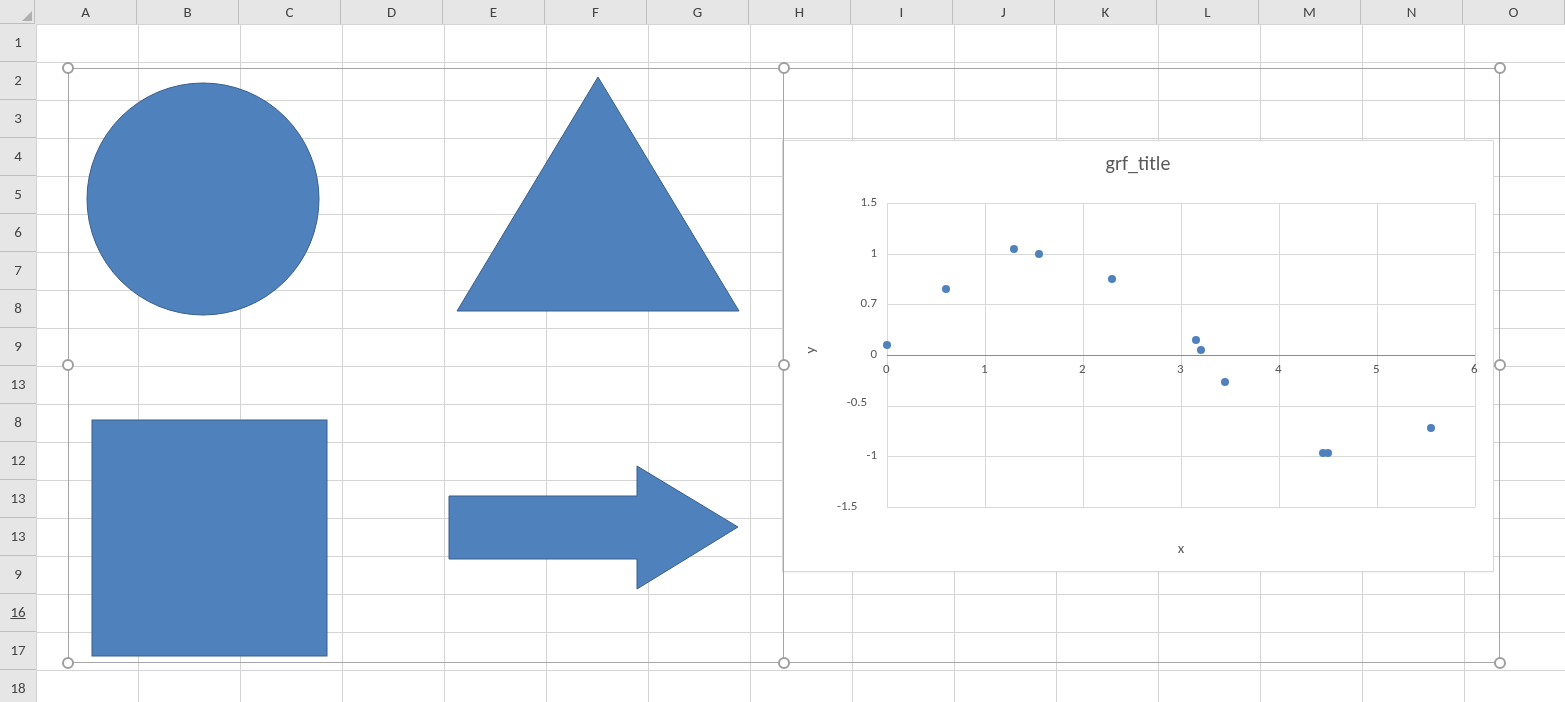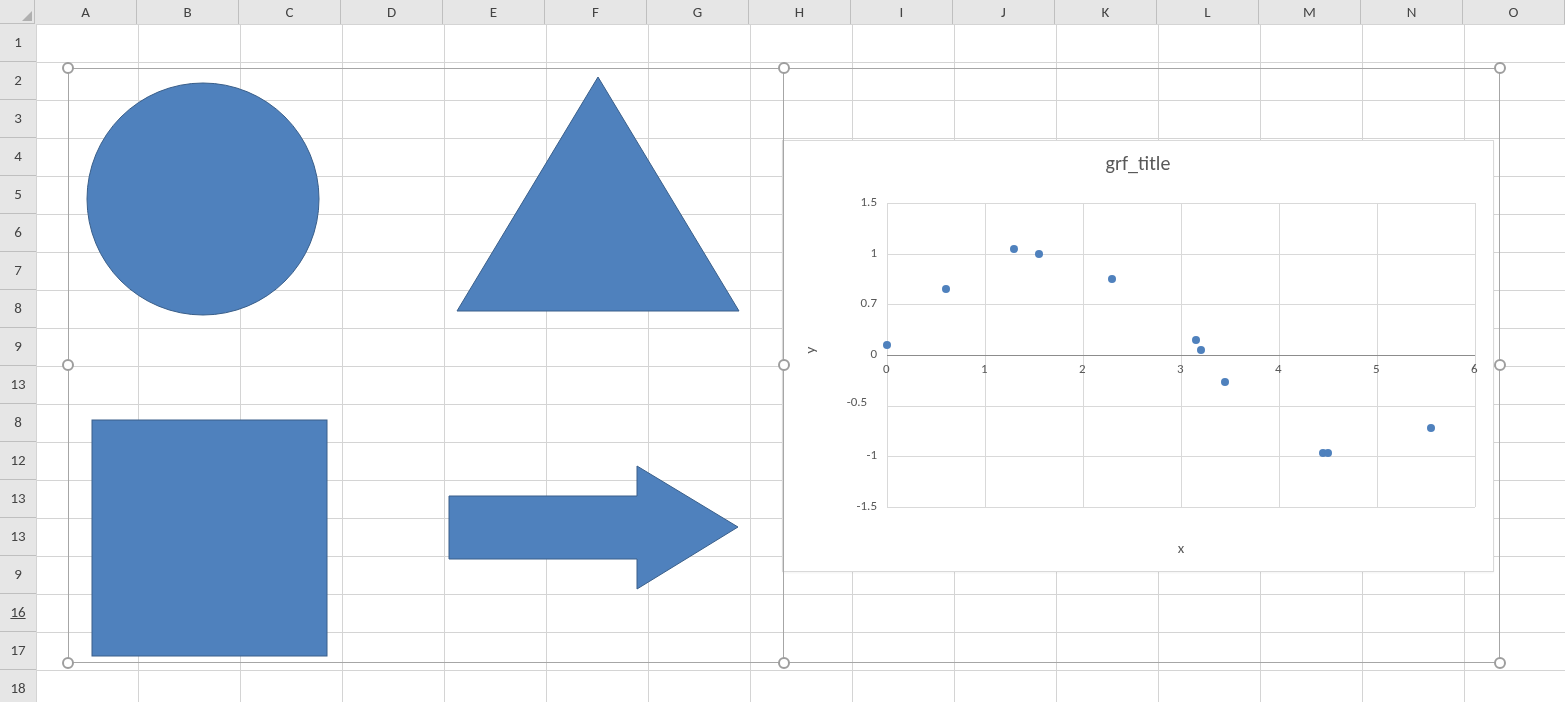--- a/index.html
+++ b/index.html
@@ -266,21 +266,21 @@
         <div class="tick-label" style="left: 192px; top: 158px;">2</div>
         <div class="plot-grid-v" style="left: 294px;"></div>
         <div class="tick-label" style="left: 290px; top: 158px;">3</div>
         <div class="plot-grid-v" style="left: 392px;"></div>
         <div class="tick-label" style="left: 388px; top: 158px;">4</div>
         <div class="plot-grid-v" style="left: 490px;"></div>
         <div class="tick-label" style="left: 486px; top: 158px;">5</div>
         <div class="plot-grid-v" style="left: 588px;"></div>
         <div class="tick-label" style="left: 584px; top: 158px;">6</div>
         <div class="plot-grid-h" style="top: 304px;"></div>
-        <div class="tick-label" style="right: 598px; top: 295px; width: 40px; text-align: right; position: absolute; left: -50px;">-1.5</div>
+        <div class="tick-label" style="right: 598px; top: 295px; width: 40px; position: absolute; left: -50px;">-1.5</div>
         <div class="plot-grid-h" style="top: 253.333px;"></div>
         <div class="tick-label" style="right: 598px; top: 244.333px; width: 40px; text-align: right; position: absolute; left: -50px;">-1</div>
         <div class="plot-grid-h" style="top: 202.667px;"></div>
         <div class="tick-label" style="right: 598px; top: 191px; width: 40px; text-align: center; position: absolute; left: -50px;">-0.5</div>
         <div class="plot-grid-h" style="top: 152px;"></div>
         <div class="tick-label" style="right: 598px; top: 143px; width: 40px; text-align: right; position: absolute; left: -50px;">0</div>
         <div class="plot-grid-h" style="top: 101.333px;"></div>
         <div class="tick-label" style="right: 598px; top: 92.3333px; width: 40px; text-align: right; position: absolute; left: -50px;">0.7</div>
         <div class="plot-grid-h" style="top: 50.6667px;"></div>
         <div class="tick-label" style="right: 598px; top: 41.6667px; width: 40px; text-align: right; position: absolute; left: -50px;">1</div>

